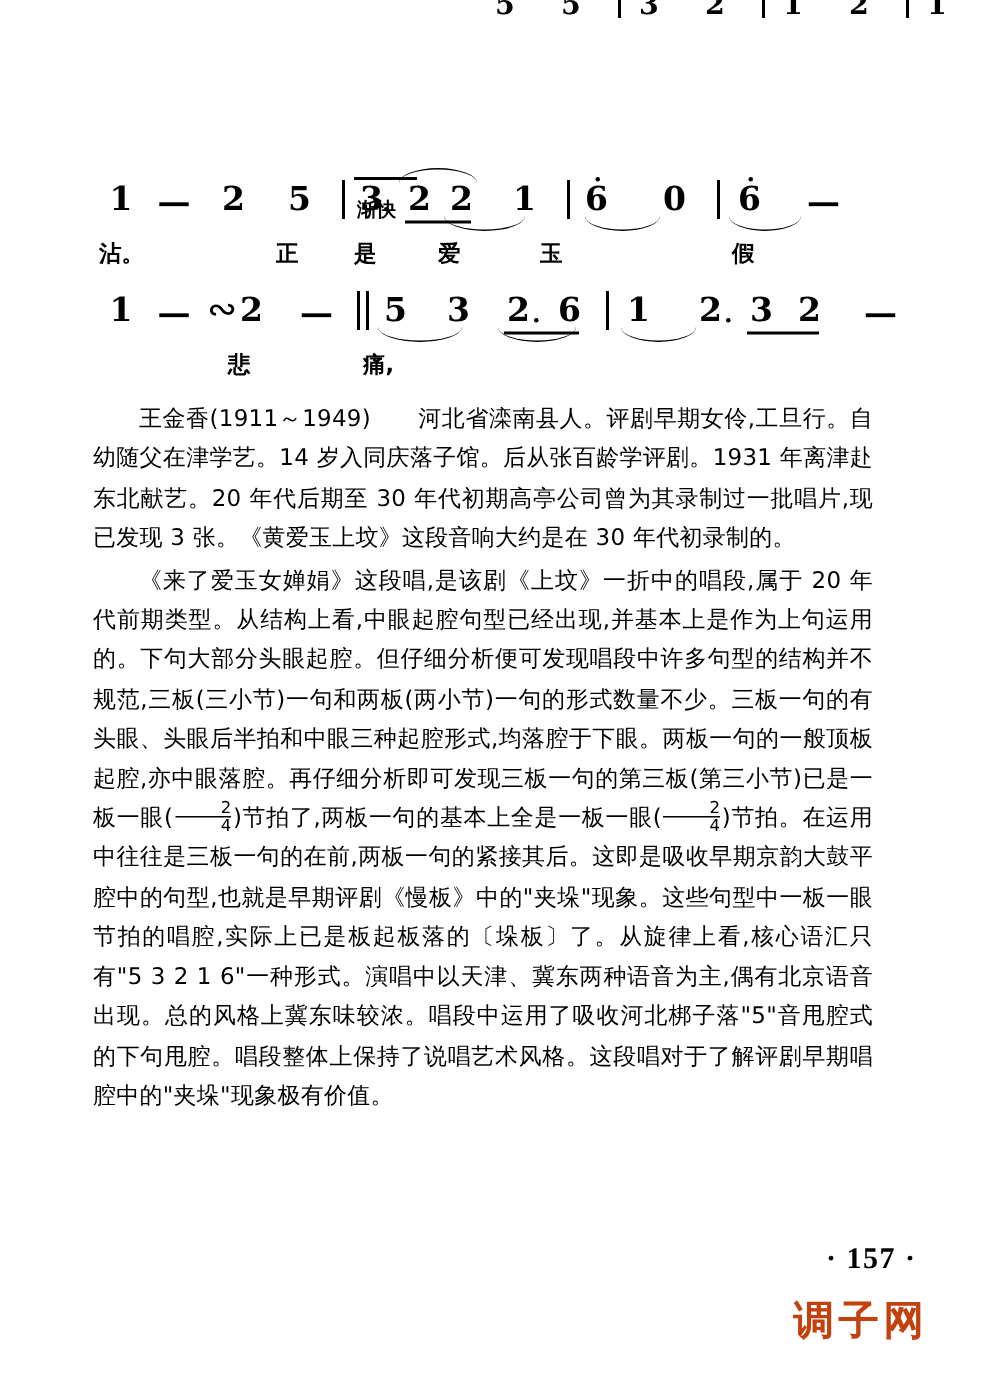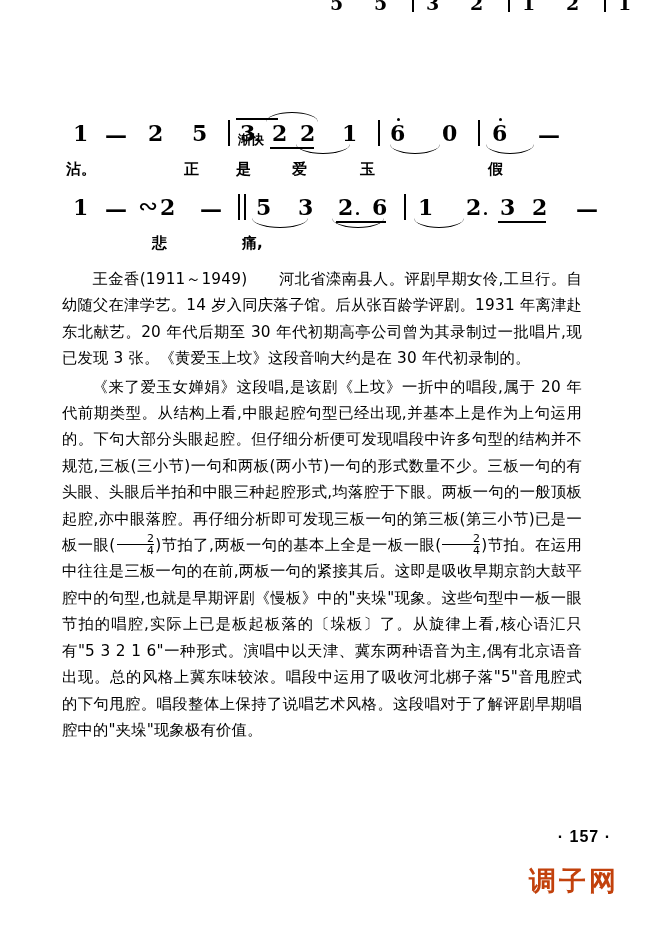--- a/index.html
+++ b/index.html
@@ -180,22 +180,22 @@
   .frac .num { display: block; }
   .frac .den { display: block; border-top: 1px solid #000; }
 
   
   .page-num {
     position: absolute;
     left: 0;
     right: 44px;
     top: 828px;
     text-align: right;
-    font-family: Liberation Sans, sans-serif;
-    font-size: 16px;
+    font-family: Liberation Serif, serif;
+    font-size: 20px;
     font-weight: bold;
     letter-spacing: 1px;
   }
 
   
   .wm {
     position: absolute;
     right: 36px;
     top: 866px;
     text-align: right;

